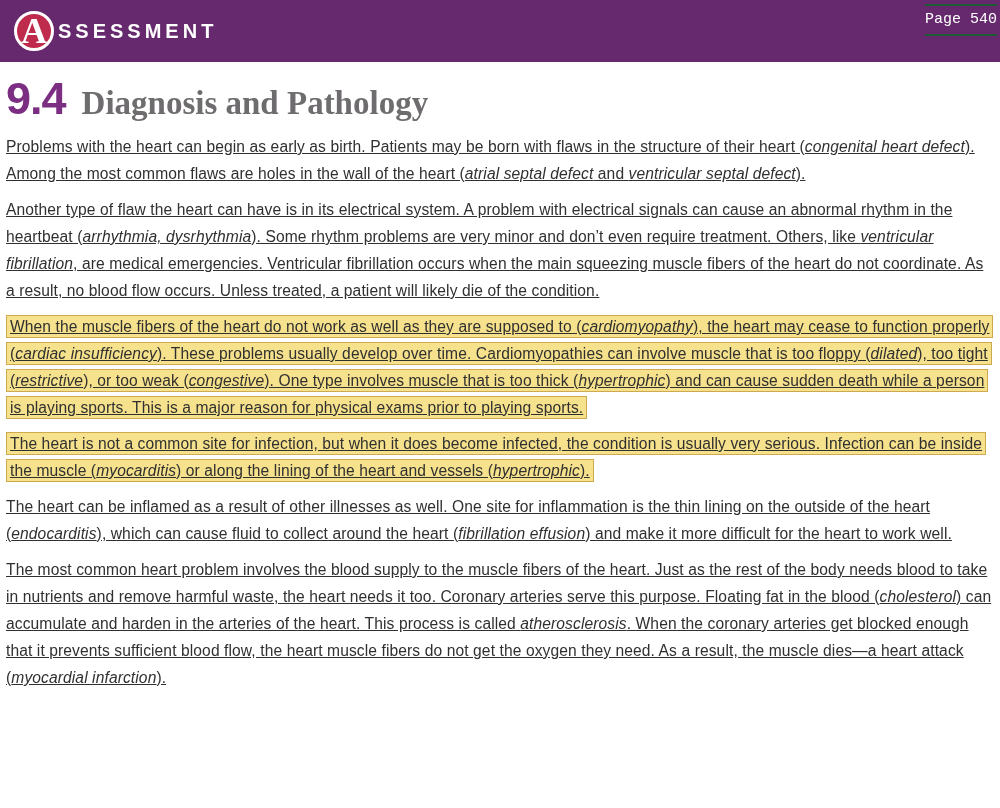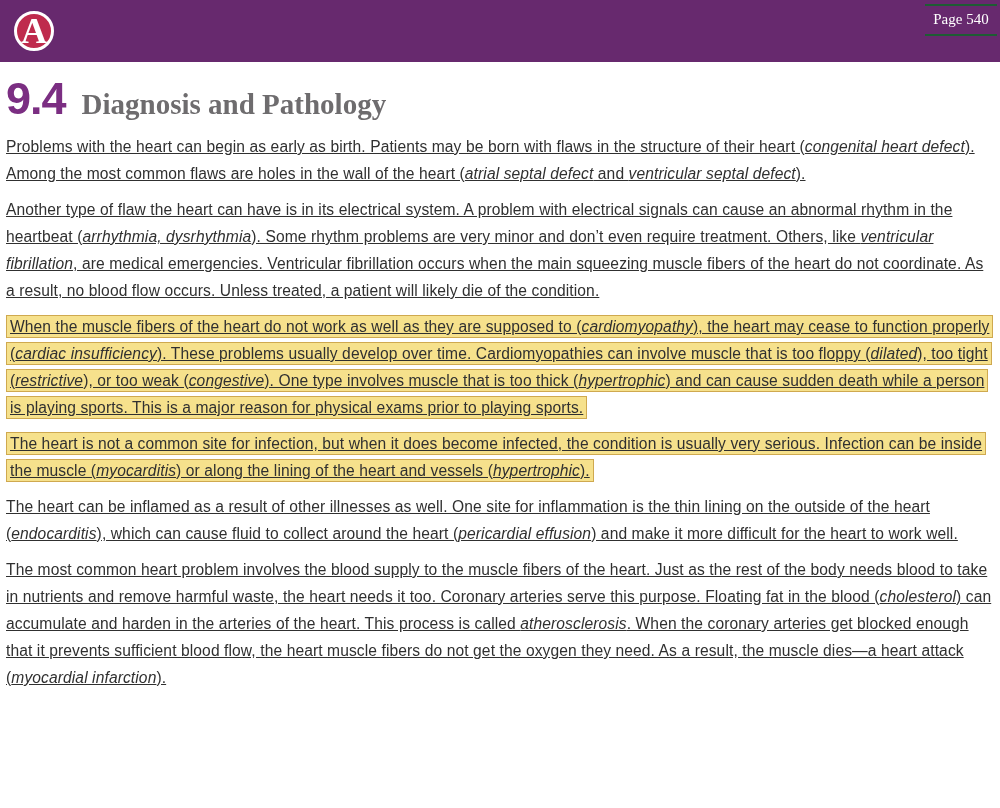--- a/index.html
+++ b/index.html
@@ -42,21 +42,21 @@
   }
   .page-badge {
     position: absolute;
     top: 4px; right: 3px;
     width: 72px;
     border-top: 2px solid var(--rule, #1e5c34);
     border-bottom: 2px solid var(--rule, #1e5c34);
     padding: 6px 0 7px;
     text-align: center;
     color: #ffffff;
-    font-family: Liberation Serif, serif;
+    font-family: Liberation Mono, monospace;
     font-size: 15px;
     line-height: 1;
   }
 
   
   .title-row {
     display: flex;
     align-items: baseline;
     gap: 16px;
     margin: 14px 6px 12px;
@@ -66,21 +66,21 @@
     font-weight: bold;
     font-size: 45px;
     letter-spacing: -1px;
     line-height: 1;
     text-align: right;
   }
   .section-title {
     color: var(--titleGray, #6e6c6e);
     font-family: "Liberation Serif", serif;
     font-weight: bold;
-    font-size: 29px;
+    font-size: 33px;
     line-height: 1;
   }
 
   
   .content { padding: 0 6px; }
   .content p {
     margin: 0 0 9px 0;
     font-size: 15.6px;
     line-height: 27px;
     letter-spacing: 0.1px;
@@ -96,31 +96,32 @@
   }
 </style>
 </head>
 <body>
 
 <header class="header">
   <div class="brand">
     <span class="brand-circle">
       <span>A</span>
     </span>
+    <span class="brand-text">SSESSMENT</span>
   </div>
   <div class="page-badge">
     <span>Page 540</span>
   </div>
 </header>
 
 <div class="title-row">
   <span class="section-number">9.4</span>
   <span class="section-title">Diagnosis and Pathology</span>
 </div>
 
 <main class="content">
     <p>Problems with the heart can begin as early as birth. Patients may be born with flaws in the structure of their heart (<i>congenital heart defect</i>). Among the most common flaws are holes in the wall of the heart (<i>atrial septal defect</i> and <i>ventricular septal defect</i>).</p>
     <p>Another type of flaw the heart can have is in its electrical system. A problem with electrical signals can cause an abnormal rhythm in the heartbeat (<i>arrhythmia, dysrhythmia</i>). Some rhythm problems are very minor and don’t even require treatment. Others, like <i>ventricular fibrillation</i>, are medical emergencies. Ventricular fibrillation occurs when the main squeezing muscle fibers of the heart do not coordinate. As a result, no blood flow occurs. Unless treated, a patient will likely die of the condition.</p>
     <p><span class="hl">When the muscle fibers of the heart do not work as well as they are supposed to (<i>cardiomyopathy</i>), the heart may cease to function properly (<i>cardiac insufficiency</i>). These problems usually develop over time. Cardiomyopathies can involve muscle that is too floppy (<i>dilated</i>), too tight (<i>restrictive</i>), or too weak (<i>congestive</i>). One type involves muscle that is too thick (<i>hypertrophic</i>) and can cause sudden death while a person is playing sports. This is a major reason for physical exams prior to playing sports.</span></p>
     <p><span class="hl">The heart is not a common site for infection, but when it does become infected, the condition is usually very serious. Infection can be inside the muscle (<i>myocarditis</i>) or along the lining of the heart and vessels (<i>hypertrophic</i>).</span></p>
-    <p>The heart can be inflamed as a result of other illnesses as well. One site for inflammation is the thin lining on the outside of the heart (<i>endocarditis</i>), which can cause fluid to collect around the heart (<i>pericardial effusion</i>) and make it more difficult for the heart to work well.</p>
+    <p>The heart can be inflamed as a result of other illnesses as well. One site for inflammation is the thin lining on the outside of the heart (<i>endocarditis</i>), which can cause fluid to collect around the heart (<i>fibrillation effusion</i>) and make it more difficult for the heart to work well.</p>
     <p>The most common heart problem involves the blood supply to the muscle fibers of the heart. Just as the rest of the body needs blood to take in nutrients and remove harmful waste, the heart needs it too. Coronary arteries serve this purpose. Floating fat in the blood (<i>cholesterol</i>) can accumulate and harden in the arteries of the heart. This process is called <i>atherosclerosis</i>. When the coronary arteries get blocked enough that it prevents sufficient blood flow, the heart muscle fibers do not get the oxygen they need. As a result, the muscle dies—a heart attack (<i>myocardial infarction</i>).</p>
   </main>
 
 </body></html>

